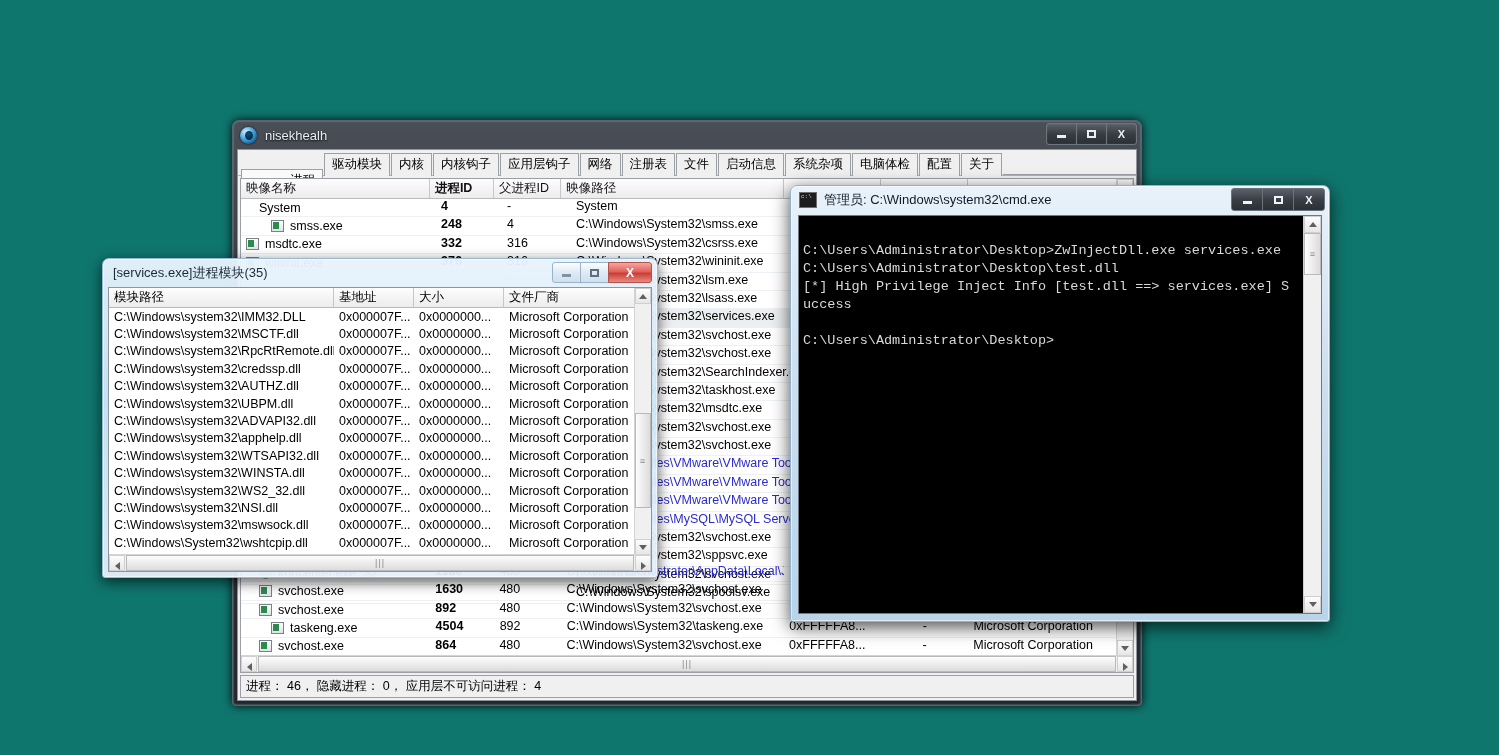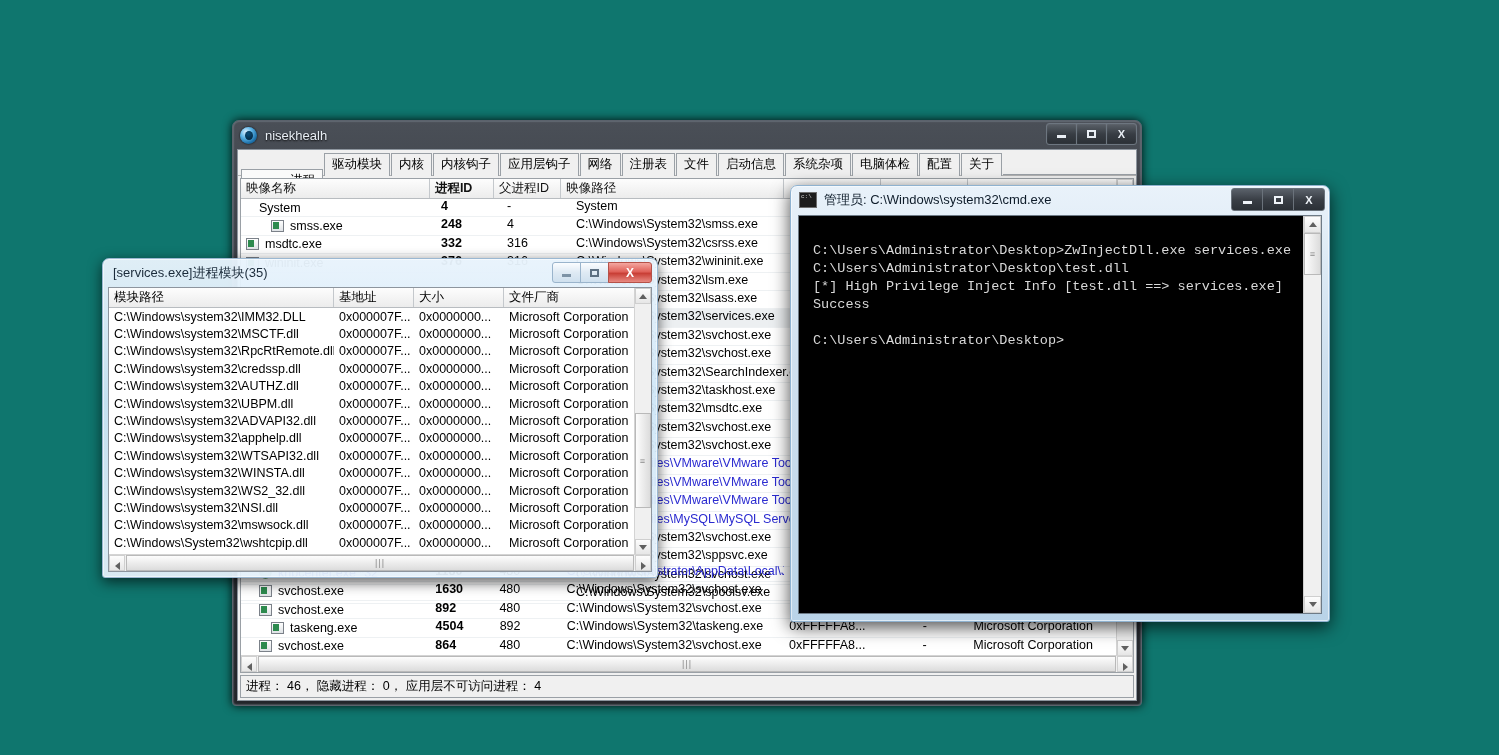--- a/index.html
+++ b/index.html
@@ -201,21 +201,21 @@
   .cbtn { width:30px; height:21px; border:1px solid #6a727b; margin-left:-1px;
           background: linear-gradient(180deg,#5a616a 0%,#3a3f46 50%,#2b3036 100%);
           color:#eef3f8; font-size:11px; font-weight:bold;
           display:flex; align-items:center; justify-content:center;}
   .cbtn:first-child{border-radius:3px 0 0 3px;} .cbtn:last-child{border-radius:0 3px 3px 0;}
   .cbtn .g-min{width:9px;height:3px;background:#eef3f8;margin-top:6px;}
   .cbtn .g-max{width:9px;height:8px;border:2px solid #eef3f8;box-sizing:border-box;}
 
   .cmd-client { position:absolute; left:7px; top:29px; right:7px; bottom:7px;
                 background:#000; border:1px solid #6d7a86; box-sizing:border-box; overflow:hidden;}
-  .cmd-text { padding: 8px 6px 0 14px; color:#d9d9d9;
+  .cmd-text { padding: 8px 6px 0 4px; color:#d9d9d9;
               font-family:"Liberation Mono","DejaVu Sans Mono", monospace;
               font-size:13.5px; line-height:18px; white-space:pre-wrap; word-break:break-all;}
   .cmd-vscroll { position:absolute; right:0; top:0; width:17px; bottom:0; background:#f0f0f0;
                  border-left:1px solid #cfcfcf;}
   .cmd-vscroll .arr { position:absolute; left:0; width:17px; height:17px;
                       background:linear-gradient(180deg,#fdfdfd,#e6e6e6); border:1px solid #cfcfcf; box-sizing:border-box;}
   .cmd-vscroll .arr.up{top:0;} .cmd-vscroll .arr.dn{bottom:0;}
   .cmd-vthumb { position:absolute; left:0; width:17px; top:17px; height:42px;
                 background:linear-gradient(90deg,#fdfdfd,#dcdcdc); border:1px solid #b9b9b9; box-sizing:border-box;}
   .vgrip { position:absolute; left:50%; top:50%; transform:translate(-50%,-50%); color:#8a8a8a; font-size:9px;}

